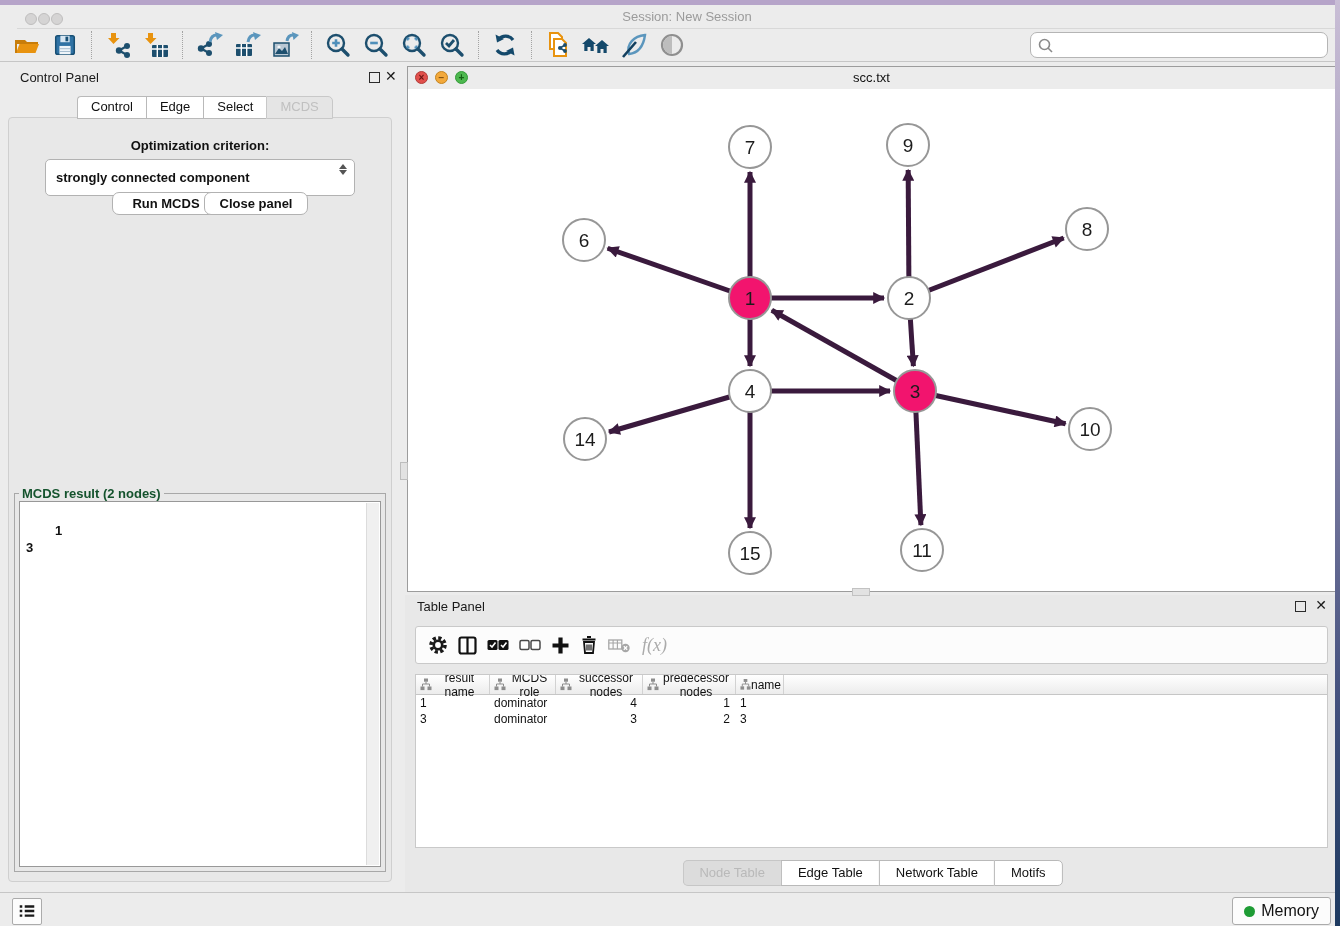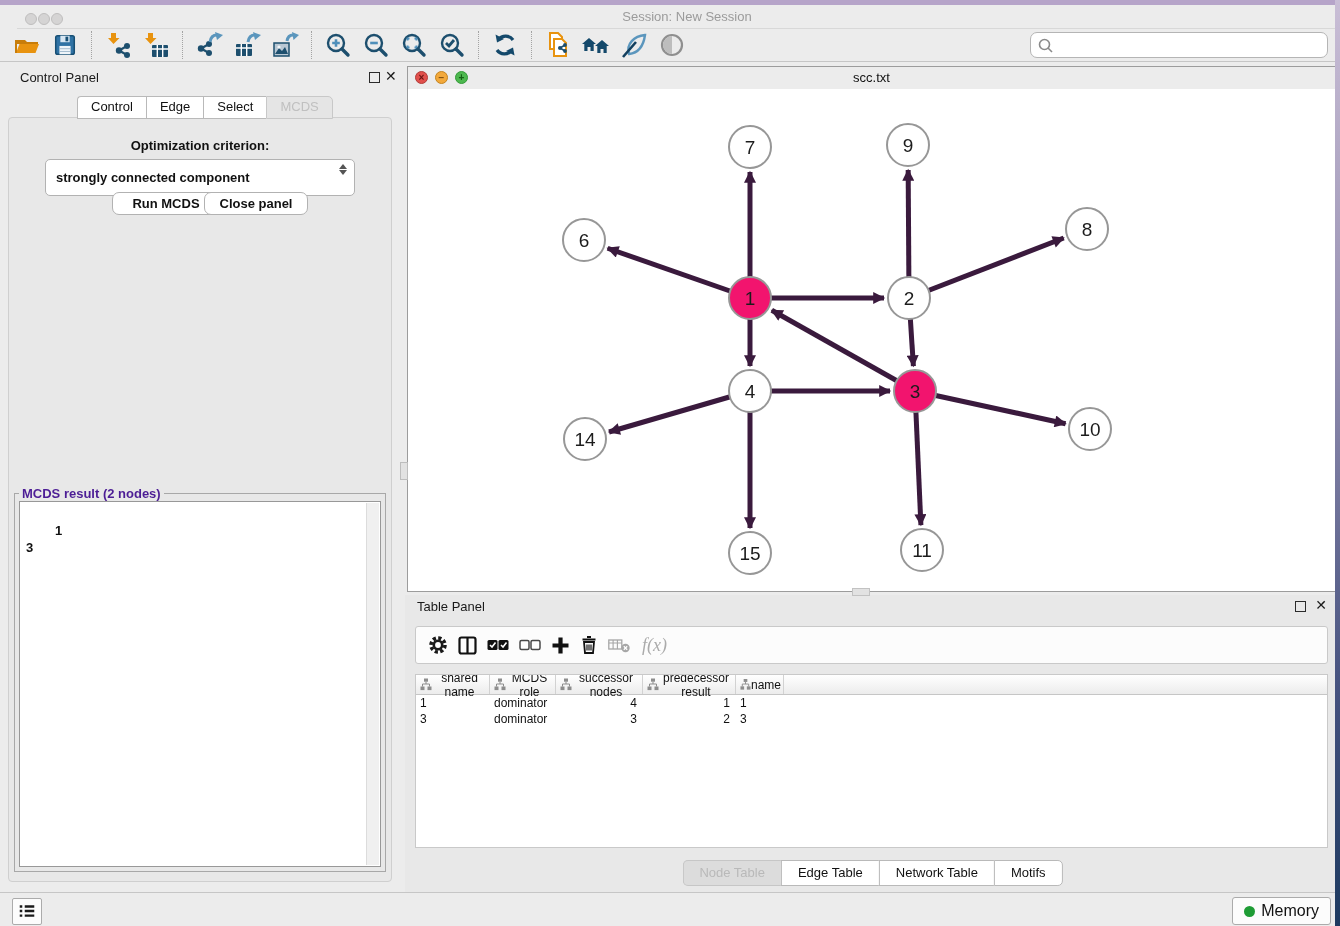--- a/index.html
+++ b/index.html
@@ -38,21 +38,21 @@
   .opt-label{position:absolute;left:0;top:20px;width:100%;text-align:center;font-size:13px;color:#111;}
   .select{position:absolute;left:36px;top:41px;width:310px;height:37px;background:#fff;border:1px solid #b2b2b2;border-radius:5px;
     box-sizing:border-box;display:flex;align-items:center;padding-left:10px;font-size:13px;color:#111;}
   .spinner{position:absolute;right:7px;top:4px;display:flex;flex-direction:column;gap:1px;}
   .spinner i{width:0;height:0;border-left:4px solid transparent;border-right:4px solid transparent;}
   .spinner .up{border-bottom:5px solid #555;}
   .spinner .dn{border-top:5px solid #555;}
   .cp-btn{position:absolute;top:74px;height:23px;background:#fff;border:1px solid #b2b2b2;border-radius:7px;font-size:13px;
     color:#111;display:flex;align-items:center;justify-content:center;box-sizing:border-box;}
   .result-fieldset{position:absolute;left:5px;top:368px;width:372px;height:386px;border:1px solid #a8a8a8;margin:0;padding:0;box-sizing:border-box;}
-  .result-fieldset legend{font-size:13px;color:#4c1d95;margin-left:4px;padding:0 3px;}
+  .result-fieldset legend{font-size:13px;color:#14532d;margin-left:4px;padding:0 3px;}
   .result-box{position:absolute;left:4px;right:4px;top:0px;bottom:4px;background:#fff;border:1px solid #989898;
     font-size:13px;color:#111;padding:3px 6px;white-space:pre;line-height:17px;box-sizing:border-box;}
   .result-scroll{position:absolute;right:1px;top:1px;bottom:1px;width:12px;background:#f0f0f0;border-left:1px solid #dcdcdc;}
 
   
   .v-handle{position:absolute;left:400px;top:462px;width:6px;height:16px;background:#e2e2e2;border:1px solid #bdbdbd;z-index:5;}
   .h-handle{position:absolute;left:852px;top:588px;width:16px;height:6px;background:#e2e2e2;border:1px solid #c2c2c2;z-index:5;}
 
   
   .frame{position:absolute;left:407px;top:66px;width:929px;height:526px;background:#fff;border:1px solid #9c9c9c;box-sizing:border-box;}
@@ -417,21 +417,21 @@
 
     <div class="tp-table">
       <div class="thead">
           <div class="th" style="width: 74px;">
             <svg width="12" height="13" viewBox="0 0 12 13">
               <rect x="4" y="0.5" width="4" height="3.2" fill="#8d8d8d"></rect>
               <rect x="0.5" y="8.5" width="4" height="3.6" fill="#8d8d8d"></rect>
               <rect x="7.5" y="8.5" width="4" height="3.6" fill="#8d8d8d"></rect>
               <path d="M6 3.7V6M2.5 8.5V6h7v2.5" stroke="#8d8d8d" fill="none"></path>
             </svg>
-            <span>shared name</span>
+            <span>result name</span>
           </div>
           <div class="th" style="width: 66px;">
             <svg width="12" height="13" viewBox="0 0 12 13">
               <rect x="4" y="0.5" width="4" height="3.2" fill="#8d8d8d"></rect>
               <rect x="0.5" y="8.5" width="4" height="3.6" fill="#8d8d8d"></rect>
               <rect x="7.5" y="8.5" width="4" height="3.6" fill="#8d8d8d"></rect>
               <path d="M6 3.7V6M2.5 8.5V6h7v2.5" stroke="#8d8d8d" fill="none"></path>
             </svg>
             <span>MCDS role</span>
           </div>
@@ -444,21 +444,21 @@
             </svg>
             <span>successor nodes</span>
           </div>
           <div class="th" style="width: 93px;">
             <svg width="12" height="13" viewBox="0 0 12 13">
               <rect x="4" y="0.5" width="4" height="3.2" fill="#8d8d8d"></rect>
               <rect x="0.5" y="8.5" width="4" height="3.6" fill="#8d8d8d"></rect>
               <rect x="7.5" y="8.5" width="4" height="3.6" fill="#8d8d8d"></rect>
               <path d="M6 3.7V6M2.5 8.5V6h7v2.5" stroke="#8d8d8d" fill="none"></path>
             </svg>
-            <span>predecessor result</span>
+            <span>predecessor nodes</span>
           </div>
           <div class="th" style="width: 48px;">
             <svg width="12" height="13" viewBox="0 0 12 13">
               <rect x="4" y="0.5" width="4" height="3.2" fill="#8d8d8d"></rect>
               <rect x="0.5" y="8.5" width="4" height="3.6" fill="#8d8d8d"></rect>
               <rect x="7.5" y="8.5" width="4" height="3.6" fill="#8d8d8d"></rect>
               <path d="M6 3.7V6M2.5 8.5V6h7v2.5" stroke="#8d8d8d" fill="none"></path>
             </svg>
             <span>name</span>
           </div>

